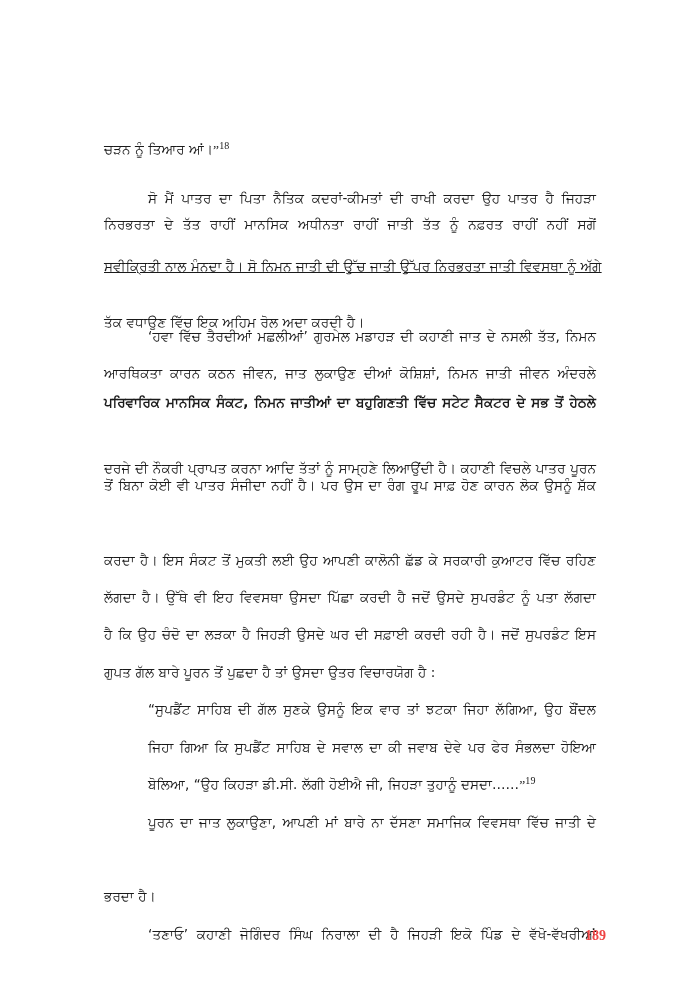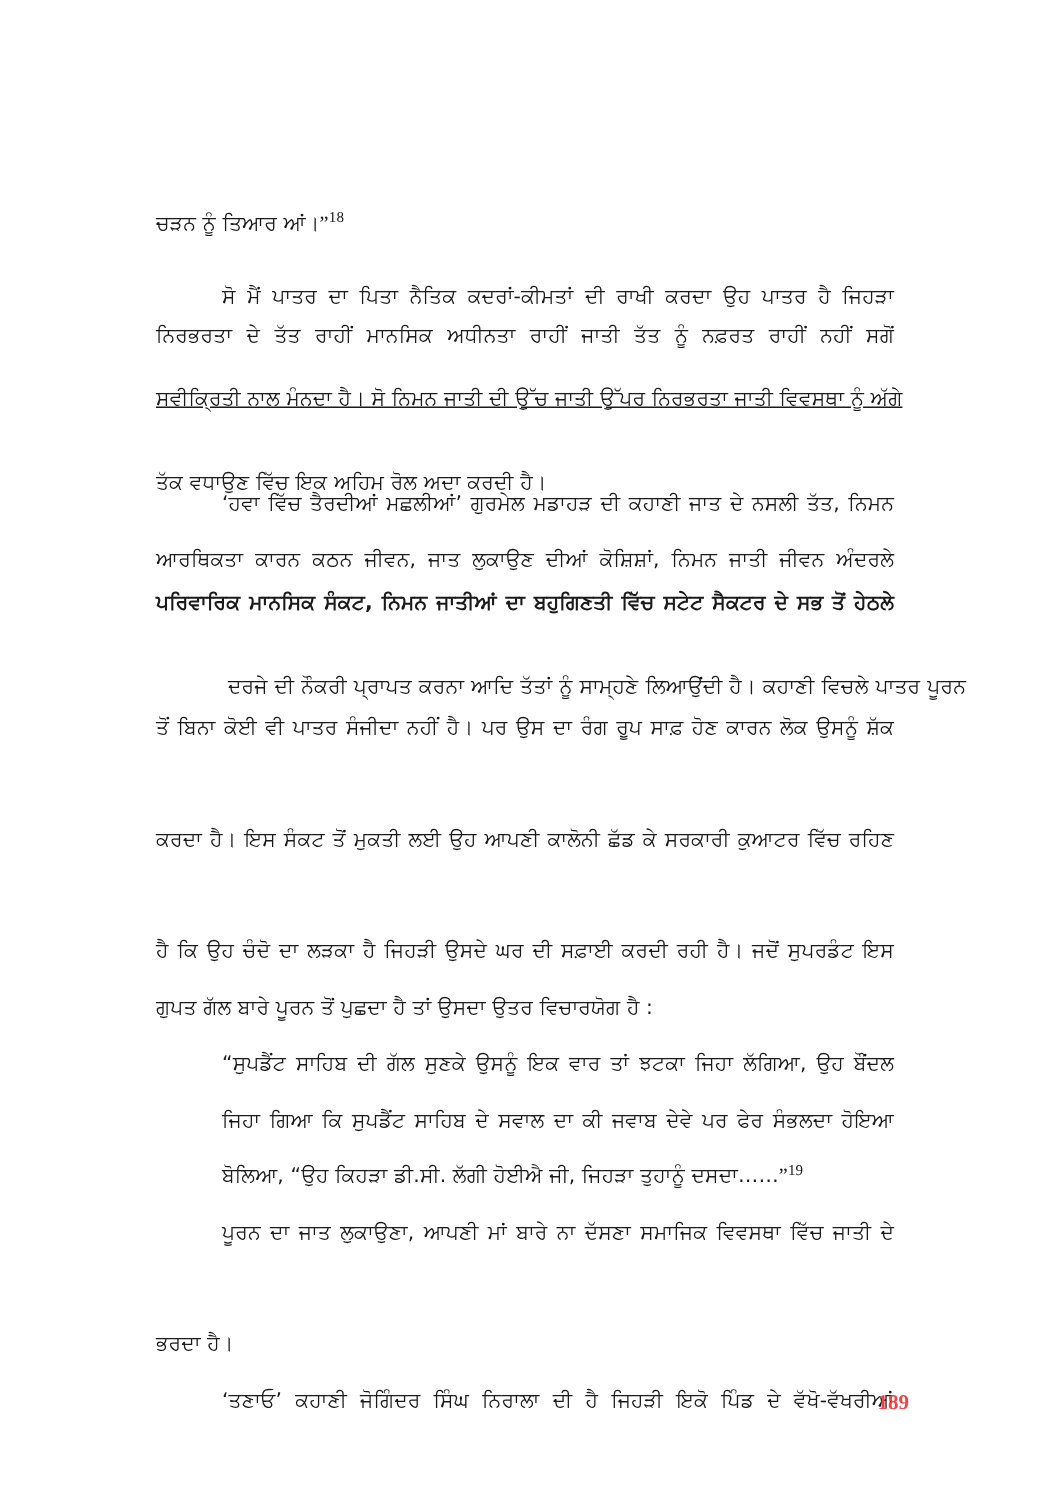--- a/index.html
+++ b/index.html
@@ -66,23 +66,24 @@
   </div>
 
   <div class="line indent" style="top:177px;margin-top:11px;">ਸੋ ਮੈਂ ਪਾਤਰ ਦਾ ਪਿਤਾ ਨੈਤਿਕ ਕਦਰਾਂ-ਕੀਮਤਾਂ ਦੀ ਰਾਖੀ ਕਰਦਾ ਉਹ ਪਾਤਰ ਹੈ ਜਿਹੜਾ</div>
   <div class="line" style="top:214px;">ਨਿਰਭਰਤਾ ਦੇ ਤੱਤ ਰਾਹੀਂ ਮਾਨਸਿਕ ਅਧੀਨਤਾ ਰਾਹੀਂ ਜਾਤੀ ਤੱਤ ਨੂੰ ਨਫ਼ਰਤ ਰਾਹੀਂ ਨਹੀਂ ਸਗੋਂ</div>
   <div class="line" style="top:256px;text-decoration:underline;">ਸਵੀਕ੍ਰਿਤੀ ਨਾਲ ਮੰਨਦਾ ਹੈ। ਸੋ ਨਿਮਨ ਜਾਤੀ ਦੀ ਉੱਚ ਜਾਤੀ ਉੱਪਰ ਨਿਰਭਰਤਾ ਜਾਤੀ ਵਿਵਸਥਾ ਨੂੰ ਅੱਗੇ</div>
   <div class="line last" style="top:288px;margin-top:24px;">ਤੱਕ ਵਧਾਉਣ ਵਿੱਚ ਇਕ ਅਹਿਮ ਰੋਲ ਅਦਾ ਕਰਦੀ ਹੈ।</div>
 
   <div class="line indent" style="top:326px;">‘ਹਵਾ ਵਿੱਚ ਤੈਰਦੀਆਂ ਮਛਲੀਆਂ’ ਗੁਰਮੇਲ ਮਡਾਹੜ ਦੀ ਕਹਾਣੀ ਜਾਤ ਦੇ ਨਸਲੀ ਤੱਤ, ਨਿਮਨ</div>
   <div class="line" style="top:363px;">ਆਰਥਿਕਤਾ ਕਾਰਨ ਕਠਨ ਜੀਵਨ, ਜਾਤ ਲੁਕਾਉਣ ਦੀਆਂ ਕੋਸ਼ਿਸ਼ਾਂ, ਨਿਮਨ ਜਾਤੀ ਜੀਵਨ ਅੰਦਰਲੇ</div>
   <div class="line" style="top:392px;font-weight:bold;">ਪਰਿਵਾਰਿਕ ਮਾਨਸਿਕ ਸੰਕਟ, ਨਿਮਨ ਜਾਤੀਆਂ ਦਾ ਬਹੁਗਿਣਤੀ ਵਿੱਚ ਸਟੇਟ ਸੈਕਟਰ ਦੇ ਸਭ ਤੋਂ ਹੇਠਲੇ</div>
-  <div class="line" style="top:448px;margin-left:48px;">ਦਰਜੇ ਦੀ ਨੌਕਰੀ ਪ੍ਰਾਪਤ ਕਰਨਾ ਆਦਿ ਤੱਤਾਂ ਨੂੰ ਸਾਮ੍ਹਣੇ ਲਿਆਉਂਦੀ ਹੈ। ਕਹਾਣੀ ਵਿਚਲੇ ਪਾਤਰ ਪੂਰਨ</div>
+  <div class="line" style="top:458px;">ਦਰਜੇ ਦੀ ਨੌਕਰੀ ਪ੍ਰਾਪਤ ਕਰਨਾ ਆਦਿ ਤੱਤਾਂ ਨੂੰ ਸਾਮ੍ਹਣੇ ਲਿਆਉਂਦੀ ਹੈ। ਕਹਾਣੀ ਵਿਚਲੇ ਪਾਤਰ ਪੂਰਨ</div>
   <div class="line" style="top:475px;">ਤੋਂ ਬਿਨਾ ਕੋਈ ਵੀ ਪਾਤਰ ਸੰਜੀਦਾ ਨਹੀਂ ਹੈ। ਪਰ ਉਸ ਦਾ ਰੰਗ ਰੂਪ ਸਾਫ਼ ਹੋਣ ਕਾਰਨ ਲੋਕ ਉਸਨੂੰ ਸ਼ੱਕ</div>
   <div class="line" style="top:550px;">ਕਰਦਾ ਹੈ। ਇਸ ਸੰਕਟ ਤੋਂ ਮੁਕਤੀ ਲਈ ਉਹ ਆਪਣੀ ਕਾਲੋਨੀ ਛੱਡ ਕੇ ਸਰਕਾਰੀ ਕੁਆਟਰ ਵਿੱਚ ਰਹਿਣ</div>
+  <div class="line" style="top:587px;">ਲੱਗਦਾ ਹੈ। ਉੱਥੇ ਵੀ ਇਹ ਵਿਵਸਥਾ ਉਸਦਾ ਪਿੱਛਾ ਕਰਦੀ ਹੈ ਜਦੋਂ ਉਸਦੇ ਸੁਪਰਡੰਟ ਨੂੰ ਪਤਾ ਲੱਗਦਾ</div>
   <div class="line" style="top:624px;">ਹੈ ਕਿ ਉਹ ਚੰਦੋ ਦਾ ਲੜਕਾ ਹੈ ਜਿਹੜੀ ਉਸਦੇ ਘਰ ਦੀ ਸਫ਼ਾਈ ਕਰਦੀ ਰਹੀ ਹੈ। ਜਦੋਂ ਸੁਪਰਡੰਟ ਇਸ</div>
   <div class="line last" style="top:662px;">ਗੁਪਤ ਗੱਲ ਬਾਰੇ ਪੂਰਨ ਤੋਂ ਪੁਛਦਾ ਹੈ ਤਾਂ ਉਸਦਾ ਉਤਰ ਵਿਚਾਰਯੋਗ ਹੈ :</div>
 
   <div class="line quote" style="top:699px;">“ਸੁਪਡੈਂਟ ਸਾਹਿਬ ਦੀ ਗੱਲ ਸੁਣਕੇ ਉਸਨੂੰ ਇਕ ਵਾਰ ਤਾਂ ਝਟਕਾ ਜਿਹਾ ਲੱਗਿਆ, ਉਹ ਬੌਂਦਲ</div>
   <div class="line quote" style="top:737px;">ਜਿਹਾ ਗਿਆ ਕਿ ਸੁਪਡੈਂਟ ਸਾਹਿਬ ਦੇ ਸਵਾਲ ਦਾ ਕੀ ਜਵਾਬ ਦੇਵੇ ਪਰ ਫੇਰ ਸੰਭਲਦਾ ਹੋਇਆ</div>
   <div class="line quote last" style="top:774px;">
     <span>ਬੋਲਿਆ, “ਉਹ ਕਿਹੜਾ ਡੀ.ਸੀ. ਲੱਗੀ ਹੋਈਐ ਜੀ, ਜਿਹੜਾ ਤੁਹਾਨੂੰ ਦਸਦਾ……</span><span class="qmark">”</span><span class="sup">19</span>
   </div>
 
   <div class="line indent" style="top:812px;">ਪੂਰਨ ਦਾ ਜਾਤ ਲੁਕਾਉਣਾ, ਆਪਣੀ ਮਾਂ ਬਾਰੇ ਨਾ ਦੱਸਣਾ ਸਮਾਜਿਕ ਵਿਵਸਥਾ ਵਿੱਚ ਜਾਤੀ ਦੇ</div>

